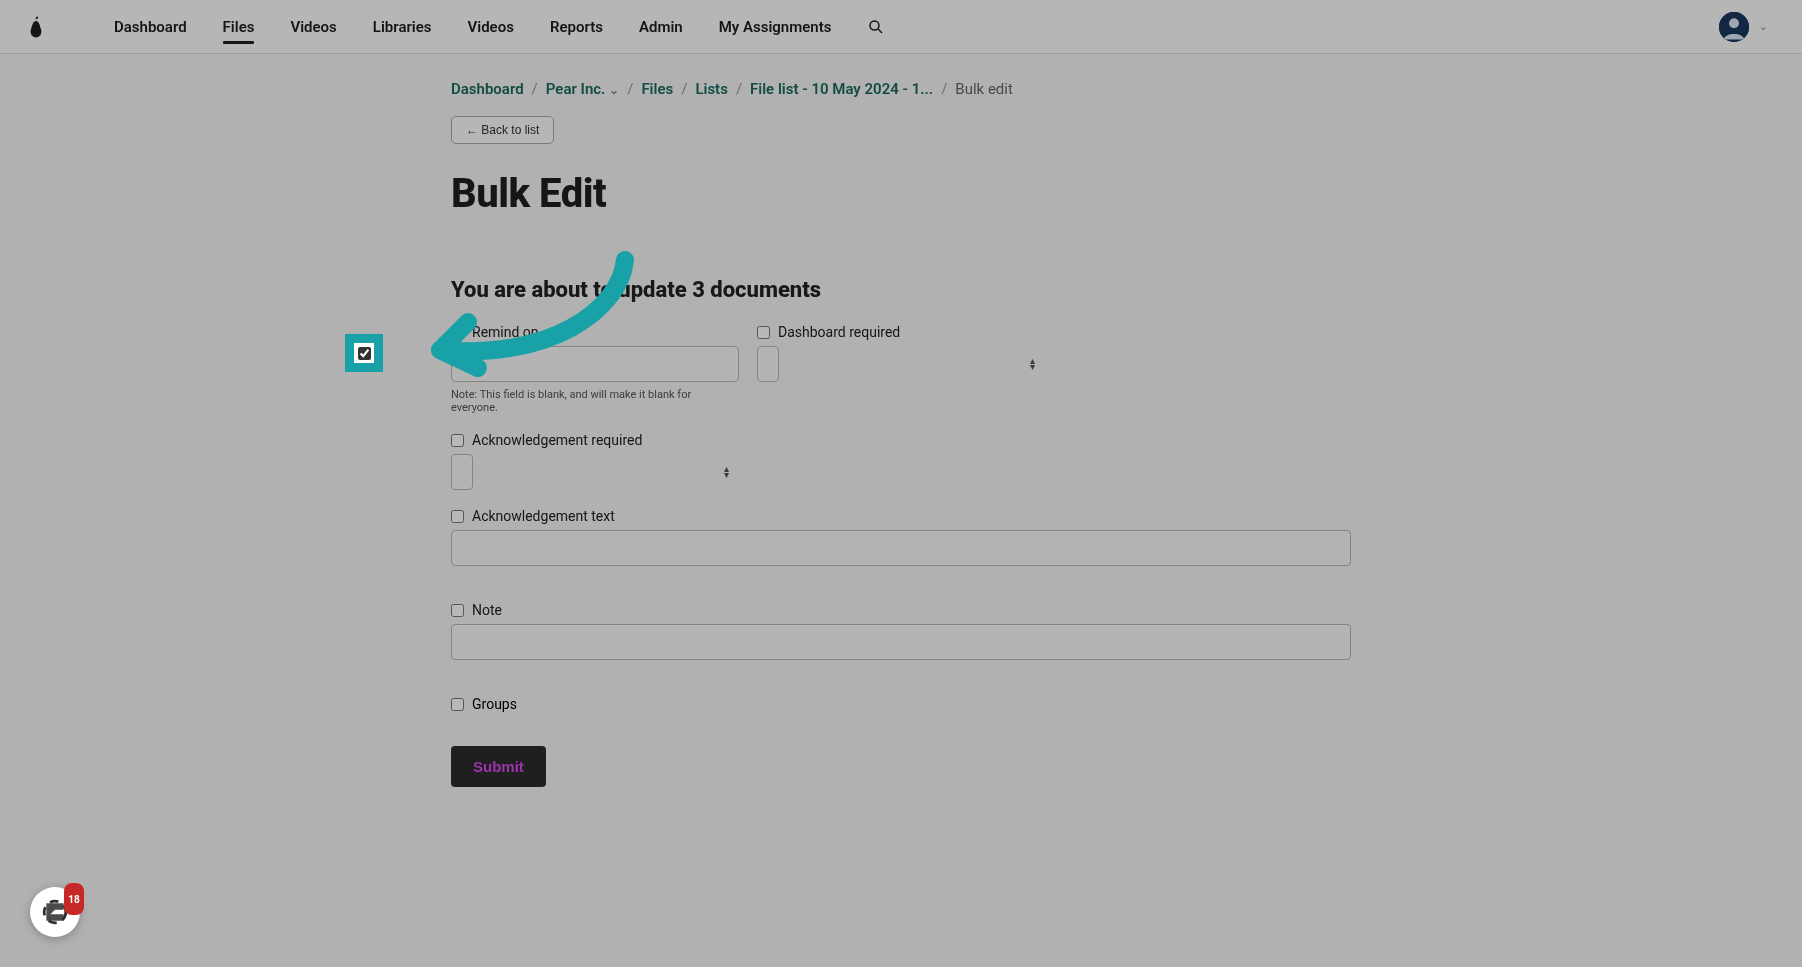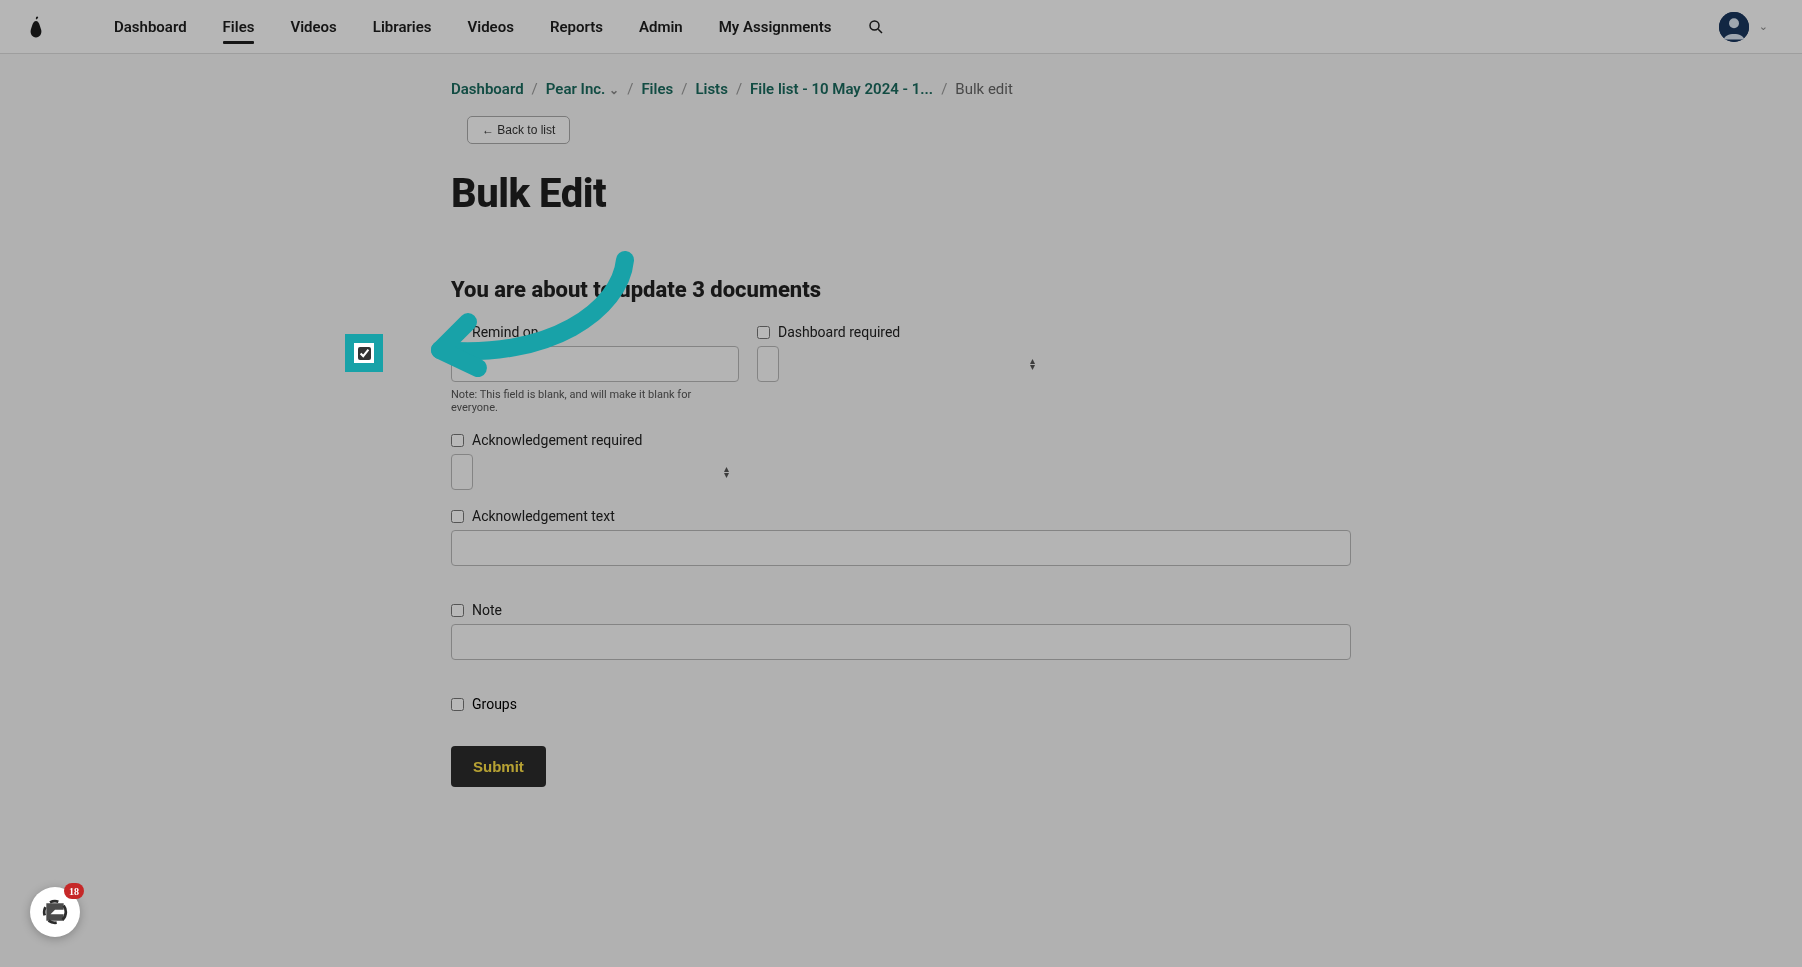--- a/index.html
+++ b/index.html
@@ -118,21 +118,20 @@
       display: inline-flex;
       align-items: center;
       margin-top: 18px;
       padding: 6px 14px;
       border: 1px solid #aaa;
       border-radius: 5px;
       font-size: 12px;
       color: #333;
       background: #fcfcfc;
       cursor: pointer;
-      margin-left: 16px;
     }
     .title {
       font-size: 40px;
       font-weight: 800;
       color: #1f1f1f;
       margin-top: 26px;
       letter-spacing: -0.5px;
     }
     .subtitle {
       font-size: 22px;
@@ -225,21 +224,21 @@
       display: flex;
       align-items: center;
       gap: 8px;
       font-size: 14px;
       margin-bottom: 2px;
     }
     .submit-btn {
       margin-top: 20px;
       padding: 12px 22px;
       background: #2c2c2c;
-      color: #fde047;
+      color: #d946ef;
       border: none;
       border-radius: 4px;
       font-size: 15px;
       font-weight: 600;
       cursor: pointer;
       align-self: flex-start;
     }
     
     .highlight-box {
       position: absolute;
@@ -285,22 +284,21 @@
       background: #c62828;
       color: #fff;
       font-size: 10px;
       font-weight: 700;
       min-width: 20px;
       height: 16px;
       border-radius: 8px;
       display: flex;
       align-items: center;
       justify-content: center;
-      padding: 0 4px;
-      font-family: Liberation Serif, serif;
+      padding: 16px 4px;
     }
     .stack-tight .checkbox-line {
       margin-bottom: 4px;
     }
   </style>
 </head>
 <body>
 
 <div class="topbar">
   <div class="logo">

